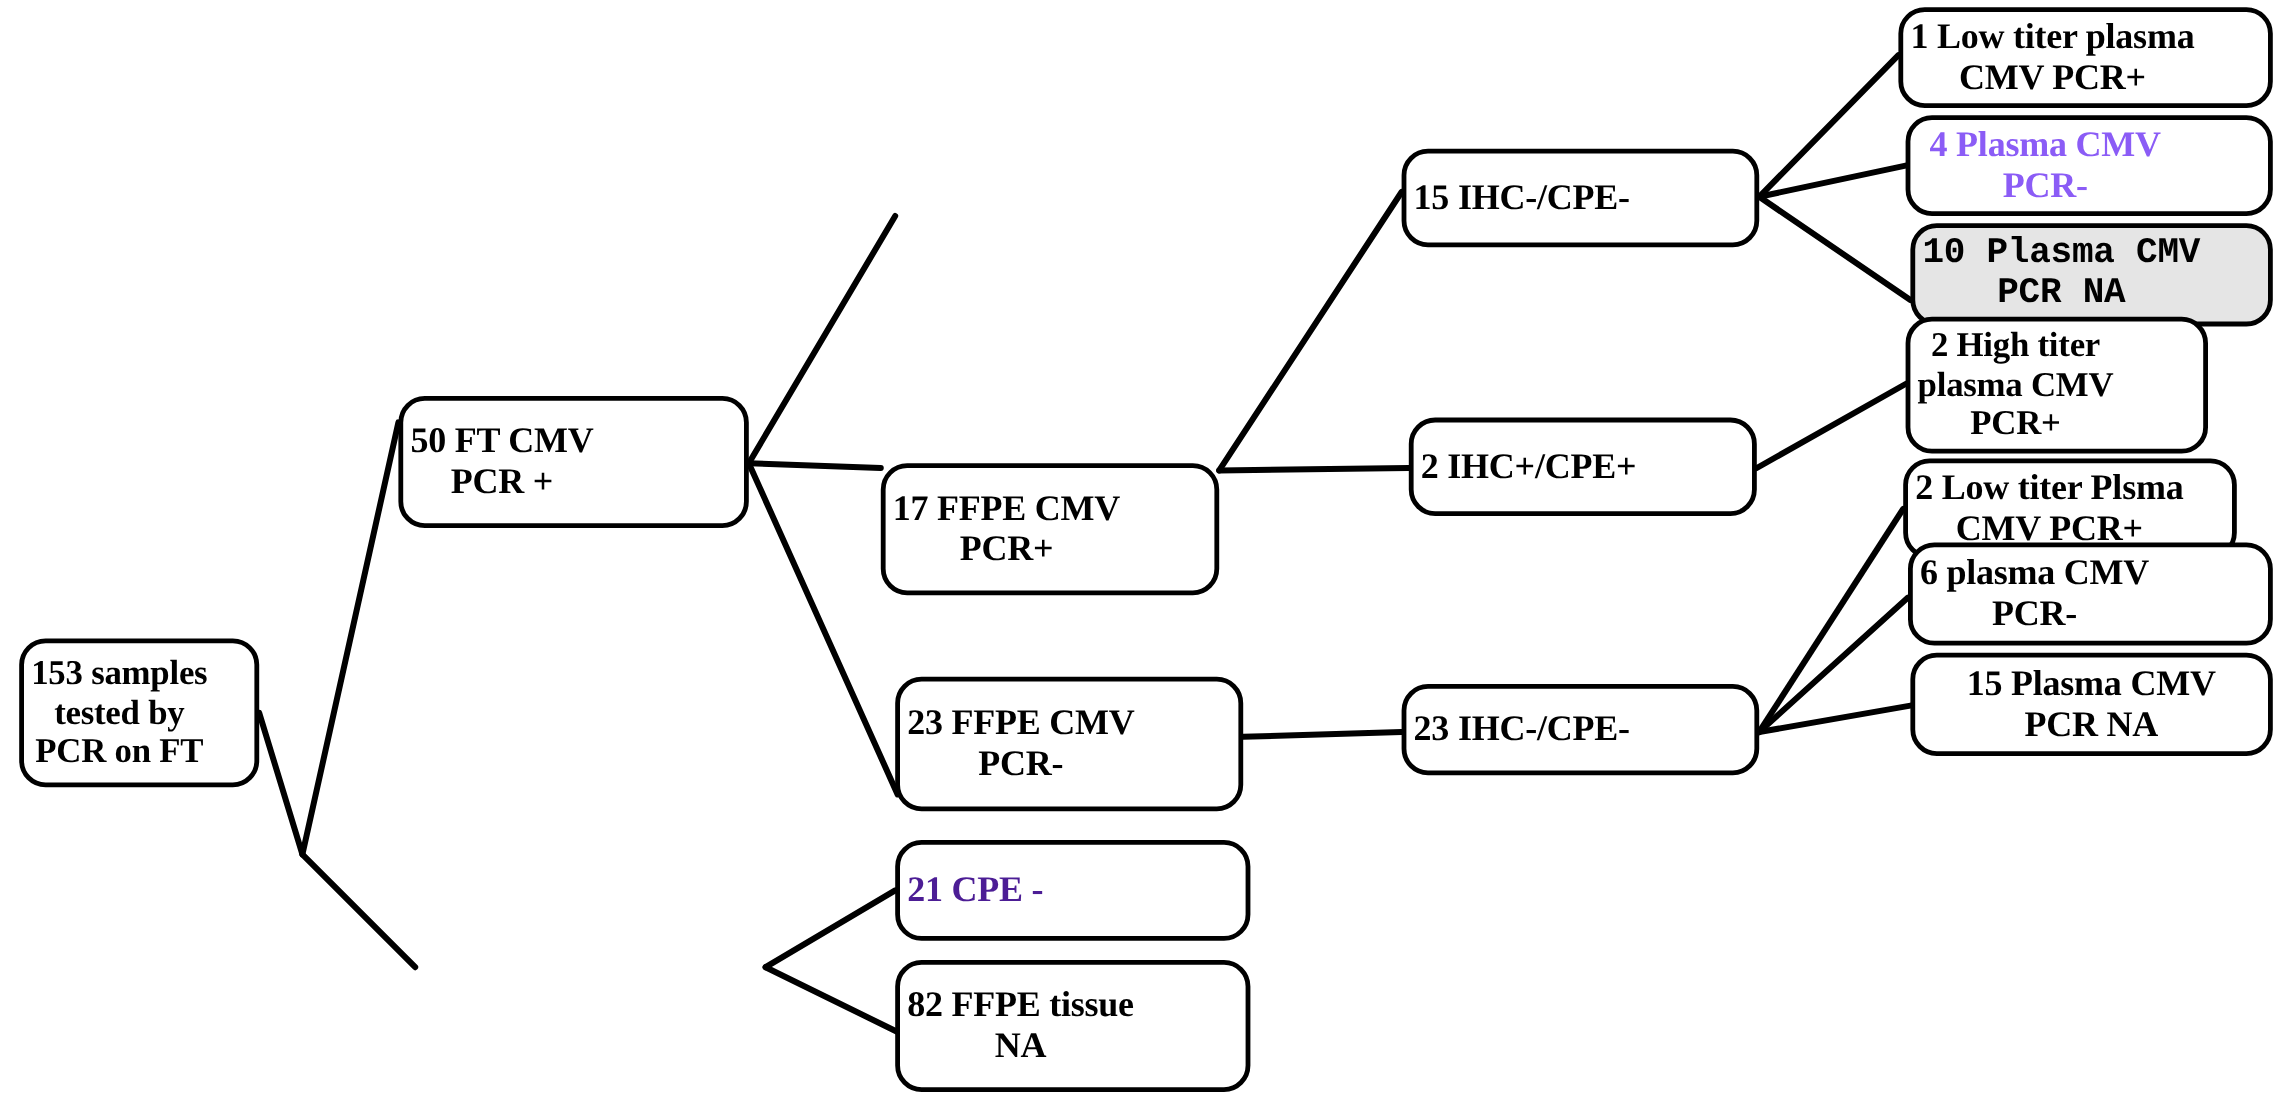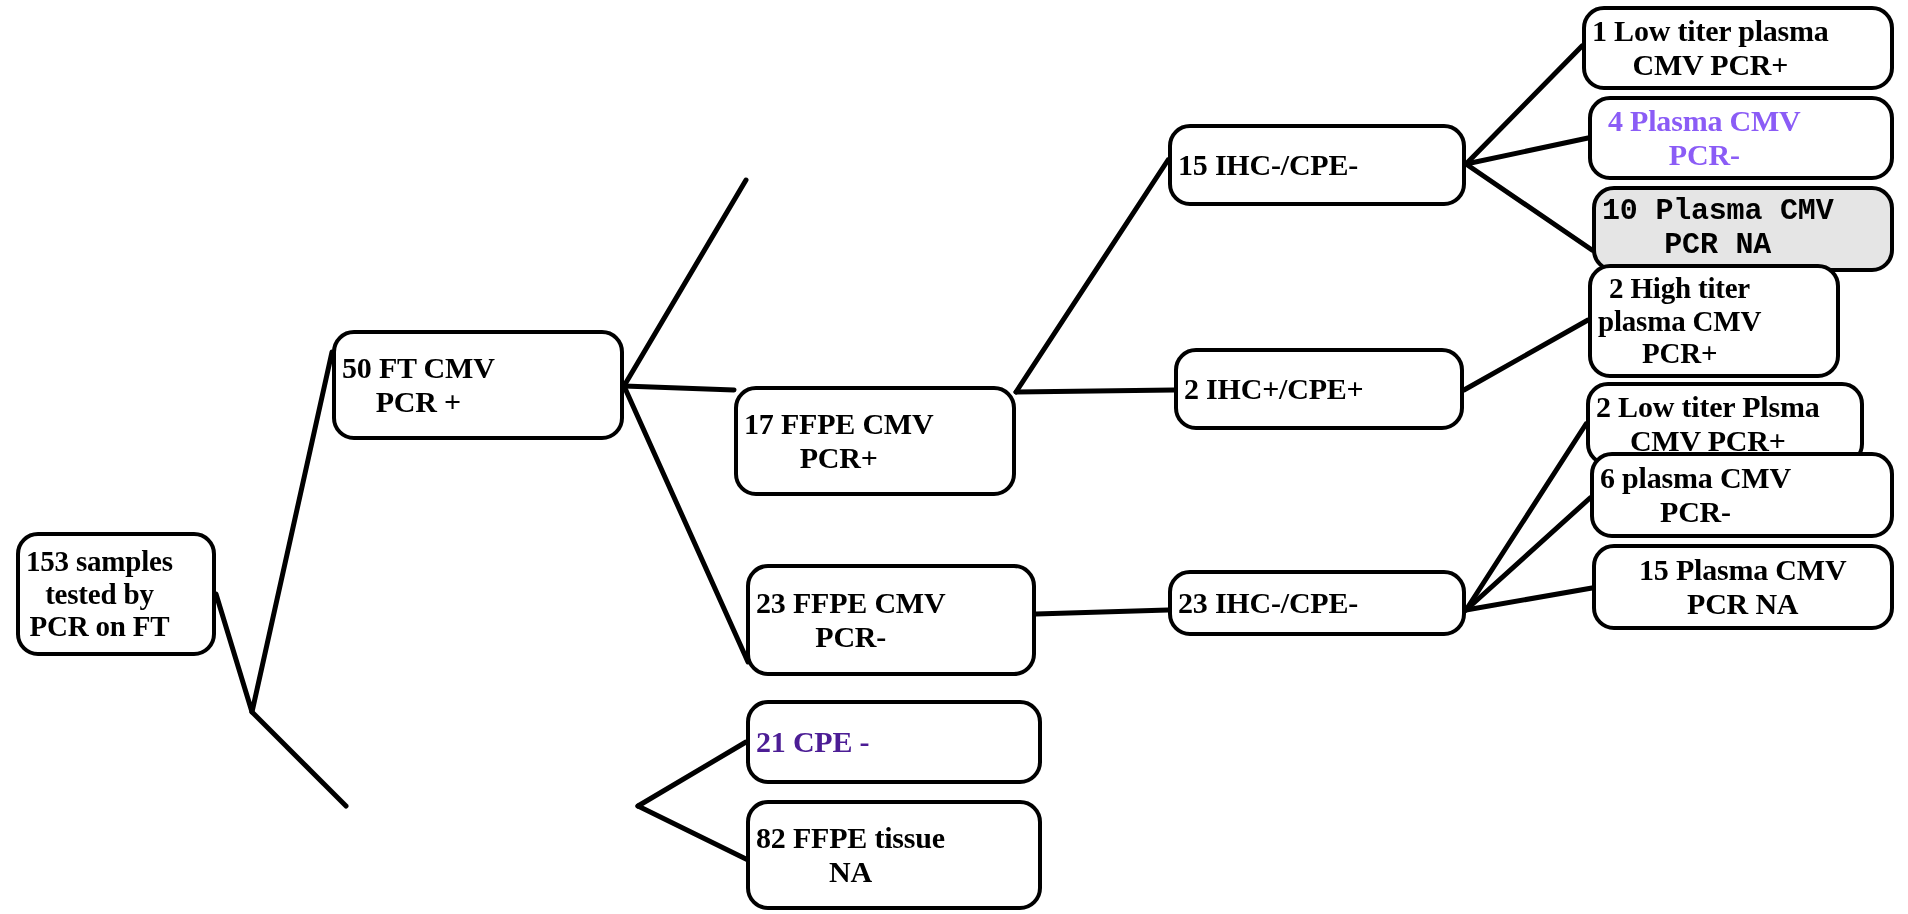--- a/index.html
+++ b/index.html
@@ -94,21 +94,21 @@
     <div class="node" style="left: 746px; top: 800px; width: 296px; height: 110px; border-color: rgb(0, 0, 0); background: rgb(255, 255, 255); color: rgb(0, 0, 0);">
       <span class="label">82 FFPE tissue
 NA</span>
     </div>
     <div class="node" style="left: 1168px; top: 124px; width: 298px; height: 82px; border-color: rgb(0, 0, 0); background: rgb(255, 255, 255); color: rgb(0, 0, 0);">
       <span class="label">15 IHC-/CPE-</span>
     </div>
     <div class="node" style="left: 1174px; top: 348px; width: 290px; height: 82px; border-color: rgb(0, 0, 0); background: rgb(255, 255, 255); color: rgb(0, 0, 0);">
       <span class="label">2 IHC+/CPE+</span>
     </div>
-    <div class="node" style="left: 1168px; top: 570px; width: 298px; height: 66px; border-color: rgb(0, 0, 0); background: rgb(255, 255, 255); color: rgb(0, 0, 0);">
+    <div class="node" style="left: 1168px; top: 570px; width: 298px; height: 76px; border-color: rgb(0, 0, 0); background: rgb(255, 255, 255); color: rgb(0, 0, 0);">
       <span class="label">23 IHC-/CPE-</span>
     </div>
     <div class="node" style="left: 1582px; top: 6px; width: 312px; height: 84px; border-color: rgb(0, 0, 0); background: rgb(255, 255, 255); color: rgb(0, 0, 0);">
       <span class="label">1 Low titer plasma
 CMV PCR+</span>
     </div>
     <div class="node" style="left: 1588px; top: 96px; width: 306px; height: 84px; border-color: rgb(0, 0, 0); background: rgb(255, 255, 255); color: #8b5cf6; padding-left: 16px;">
       <span class="label">4 Plasma CMV
 PCR-</span>
     </div>

